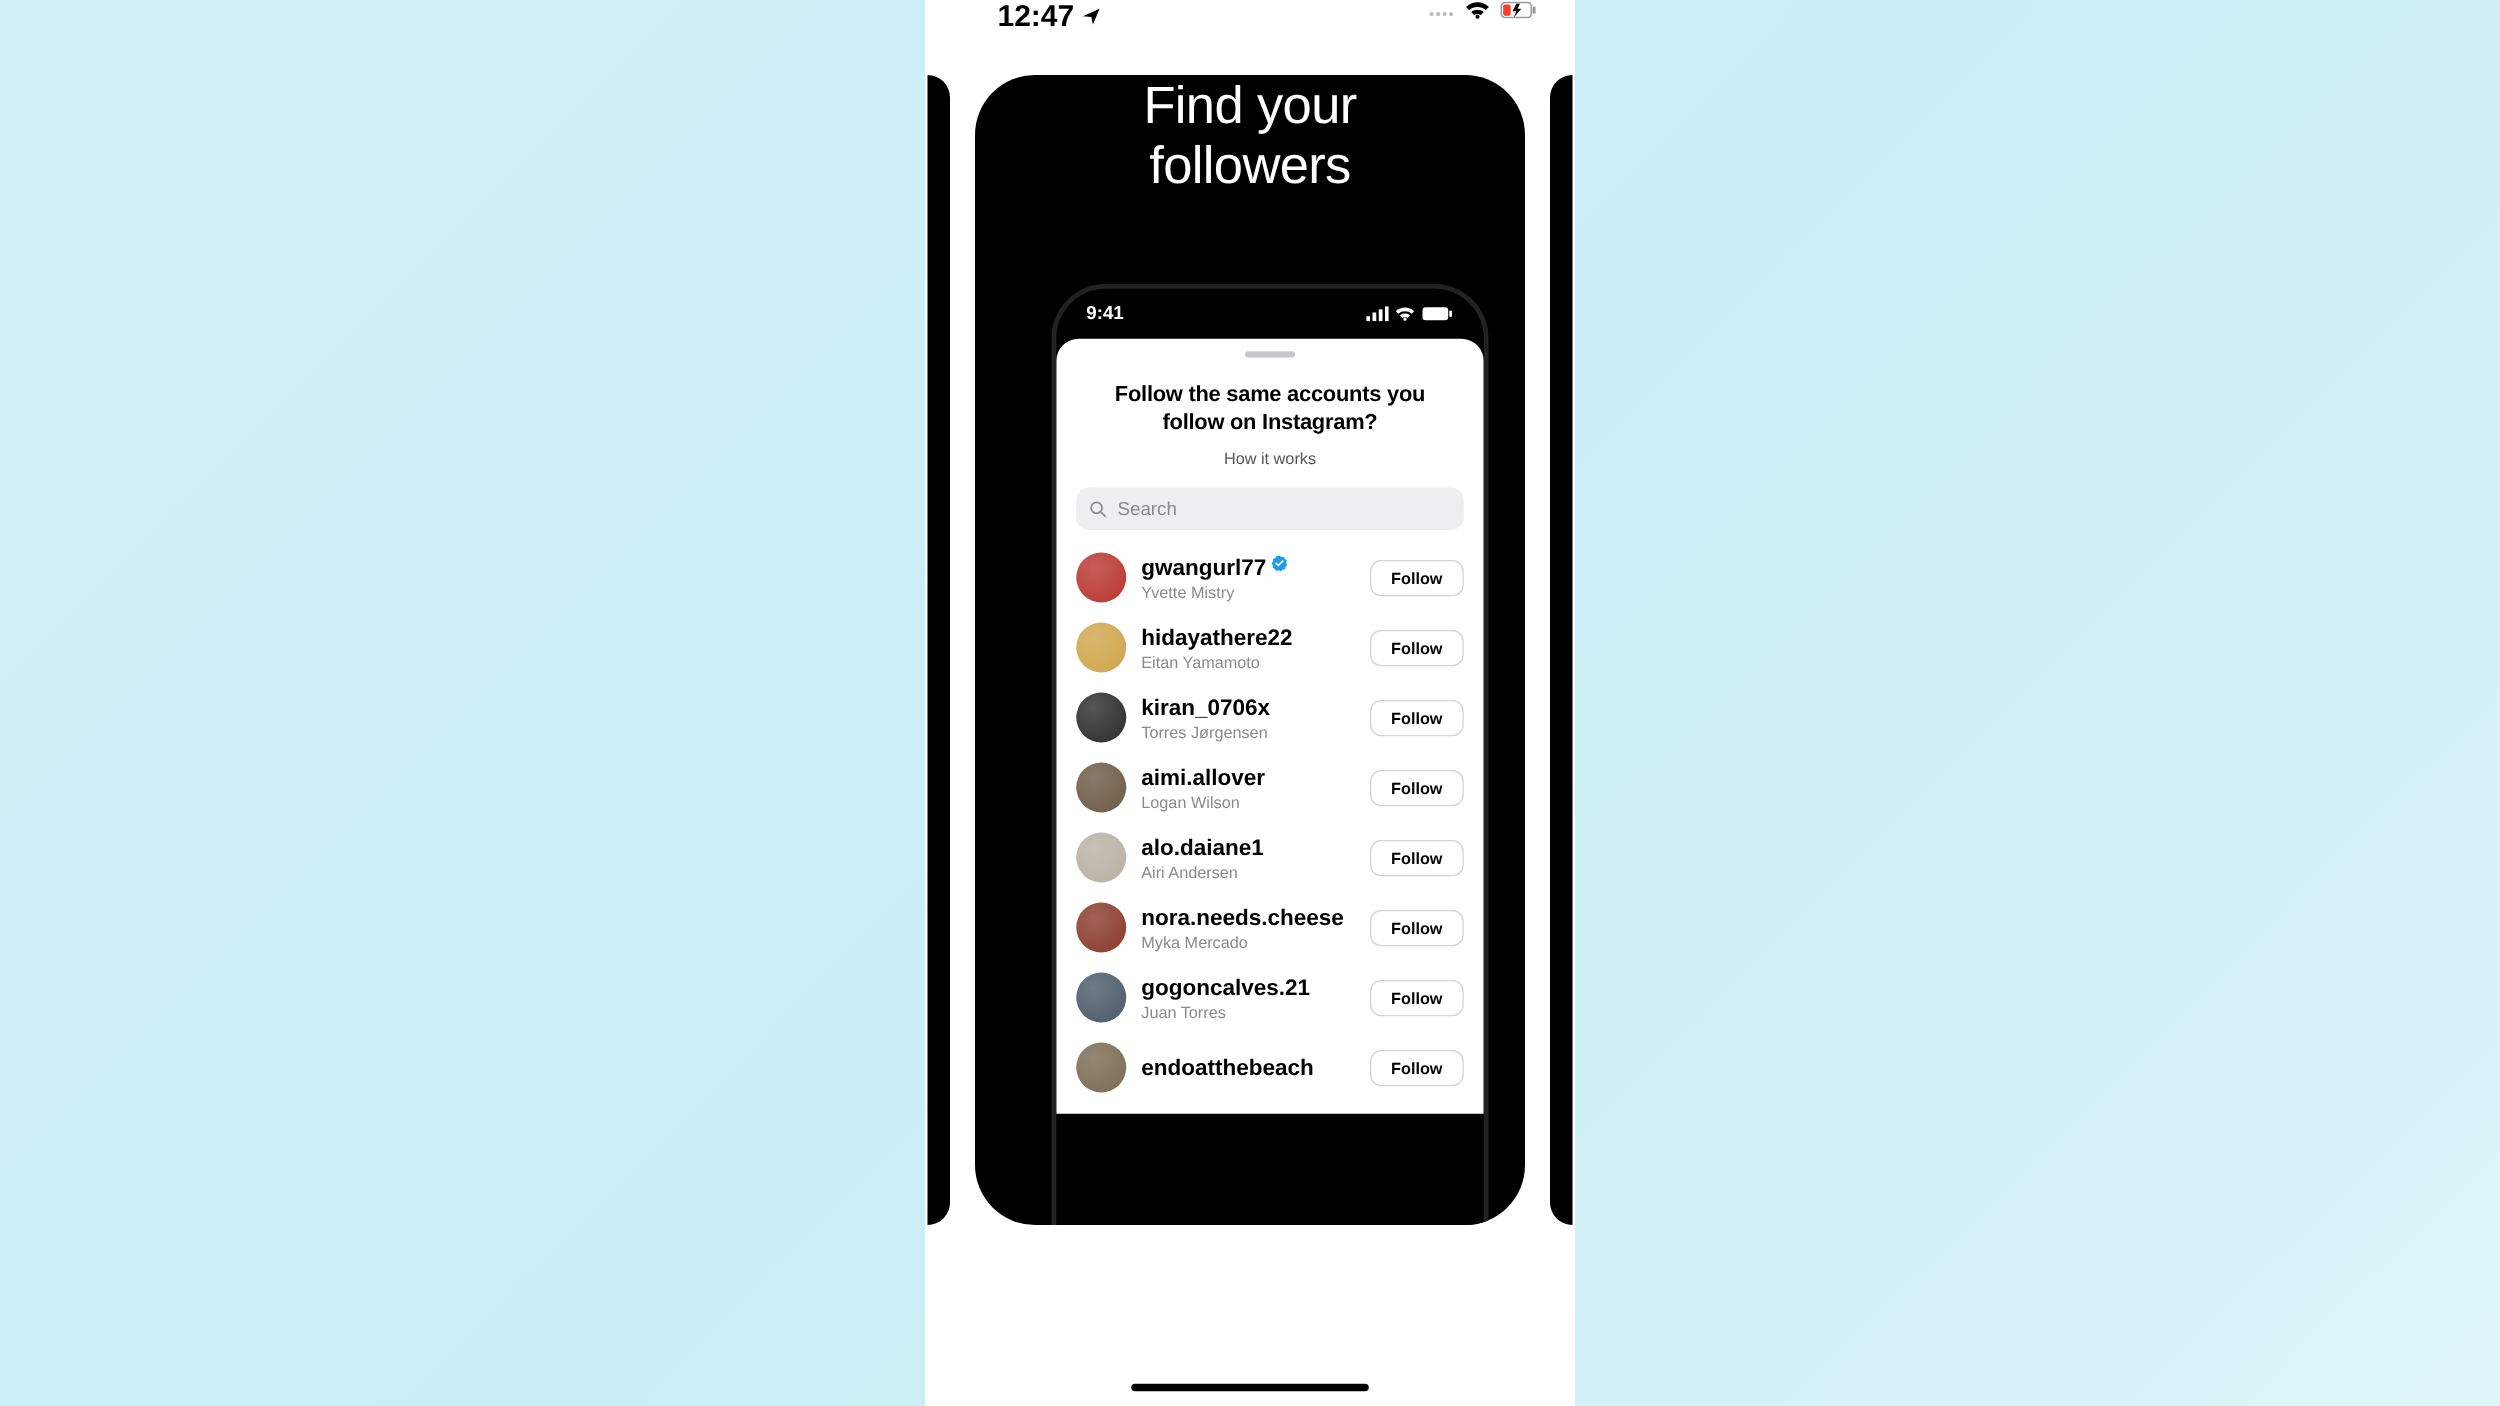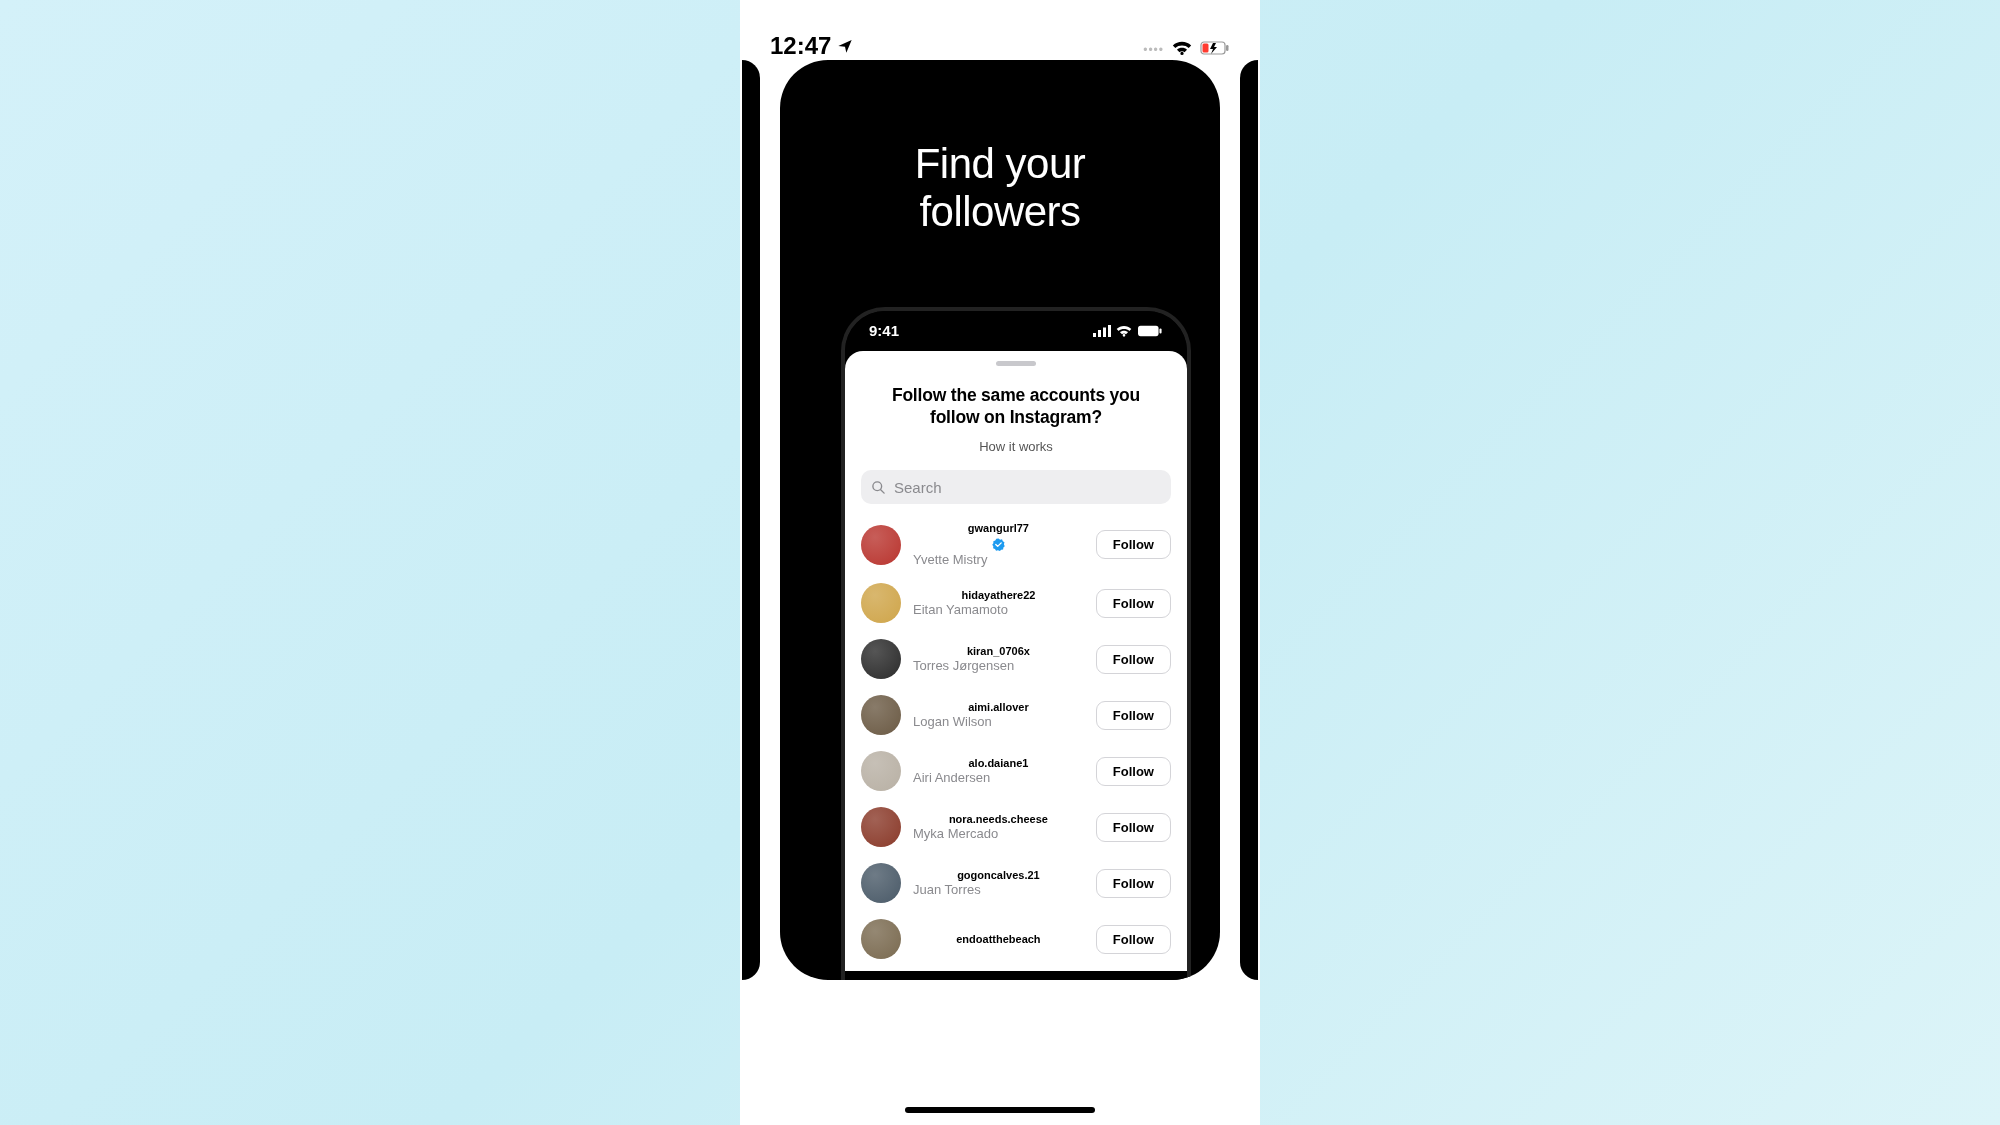--- a/index.html
+++ b/index.html
@@ -18,22 +18,23 @@
     width: 520px;
     height: 1125px;
     background: #ffffff;
     overflow: hidden;
   }
   
   .status-bar {
     height: 60px;
     display: flex;
     justify-content: space-between;
-    align-items: flex-end;
+    align-items: flex-start;
     padding: 0 30px;
+    margin-left: 28px;
   }
   .status-left { display: flex; align-items: center; gap: 6px; font-size: 24px; font-weight: 600; }
   .status-right { display: flex; align-items: center; gap: 8px; }
   .loc-arrow { display: inline-block; }
   .dots { color: #bbb; font-size: 12px; letter-spacing: 1px; }
   .done-bar {
     display: flex;
     justify-content: flex-end;
     padding: 4px 24px 14px 24px;
   }
@@ -70,21 +71,20 @@
     display: flex;
     flex-direction: column;
     align-items: center;
     overflow: hidden;
     flex-shrink: 0;
   }
   .main-title {
     font-size: 42px;
     font-weight: 500;
     text-align: center;
-    margin-top: 80px;
     margin-bottom: 70px;
     line-height: 1.15;
     letter-spacing: -0.5px;
   }
   
   .inner-phone {
     width: 350px;
     background: #000;
     border-radius: 44px 44px 0 0;
     border: 4px solid #222;
@@ -153,26 +153,25 @@
     padding: 8px 0;
   }
   .avatar {
     width: 40px;
     height: 40px;
     border-radius: 50%;
     flex-shrink: 0;
   }
   .user-text { flex: 1; min-width: 0; }
   .username {
-    font-size: 11px;
+    font-size: 18px;
     font-weight: 700;
     display: flex;
-    align-items: center;
+    align-items: flex-start;
     gap: 4px;
-    flex-direction: column;
   }
   .verify-badge {
     width: 13px; height: 13px;
     display: inline-flex; align-items: center; justify-content: center;
   }
   .displayname { font-size: 13px; color: #8a8a8e; margin-top: 1px; }
   .follow-btn {
     border: 1px solid #d4d4d8;
     background: #fff;
     border-radius: 9px;

